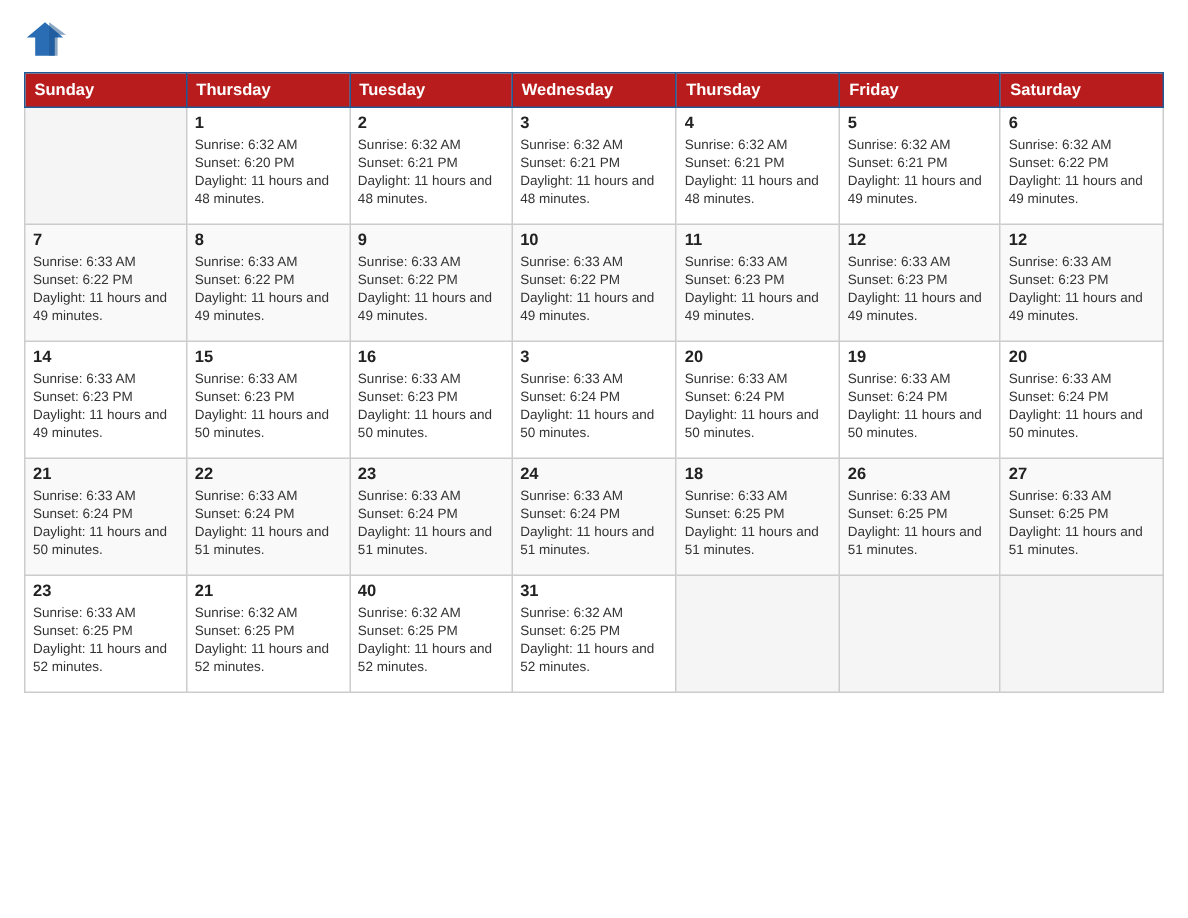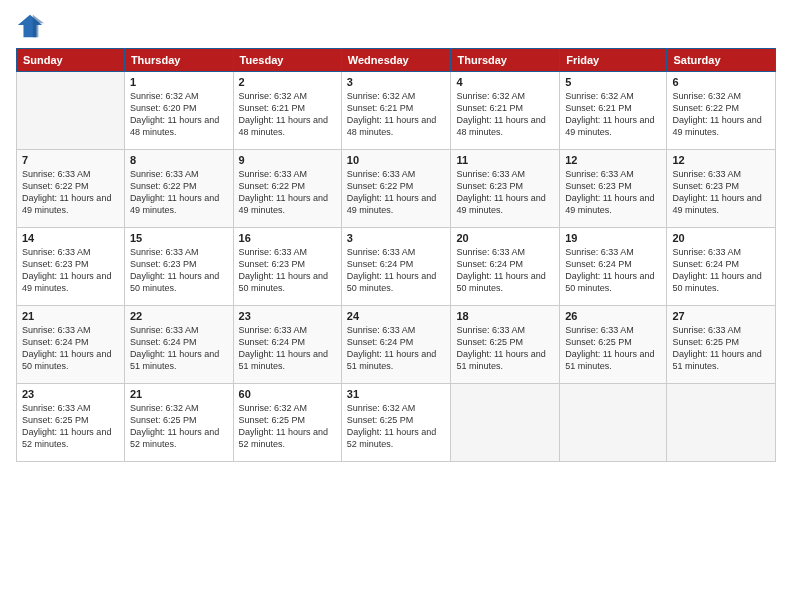--- a/index.html
+++ b/index.html
@@ -245,21 +245,21 @@
         <tr>
           <td>
             <span class="day-number">23</span>
             <div class="day-info">Sunrise: 6:33 AM<br>Sunset: 6:25 PM<br>Daylight: 11 hours and 52 minutes.</div>
           </td>
           <td>
             <span class="day-number">21</span>
             <div class="day-info">Sunrise: 6:32 AM<br>Sunset: 6:25 PM<br>Daylight: 11 hours and 52 minutes.</div>
           </td>
           <td>
-            <span class="day-number">60</span>
+            <span class="day-number">40</span>
             <div class="day-info">Sunrise: 6:32 AM<br>Sunset: 6:25 PM<br>Daylight: 11 hours and 52 minutes.</div>
           </td>
           <td>
             <span class="day-number">31</span>
             <div class="day-info">Sunrise: 6:32 AM<br>Sunset: 6:25 PM<br>Daylight: 11 hours and 52 minutes.</div>
           </td>
           <td class="empty-cell"></td>
           <td class="empty-cell"></td>
           <td class="empty-cell"></td>
         </tr>

